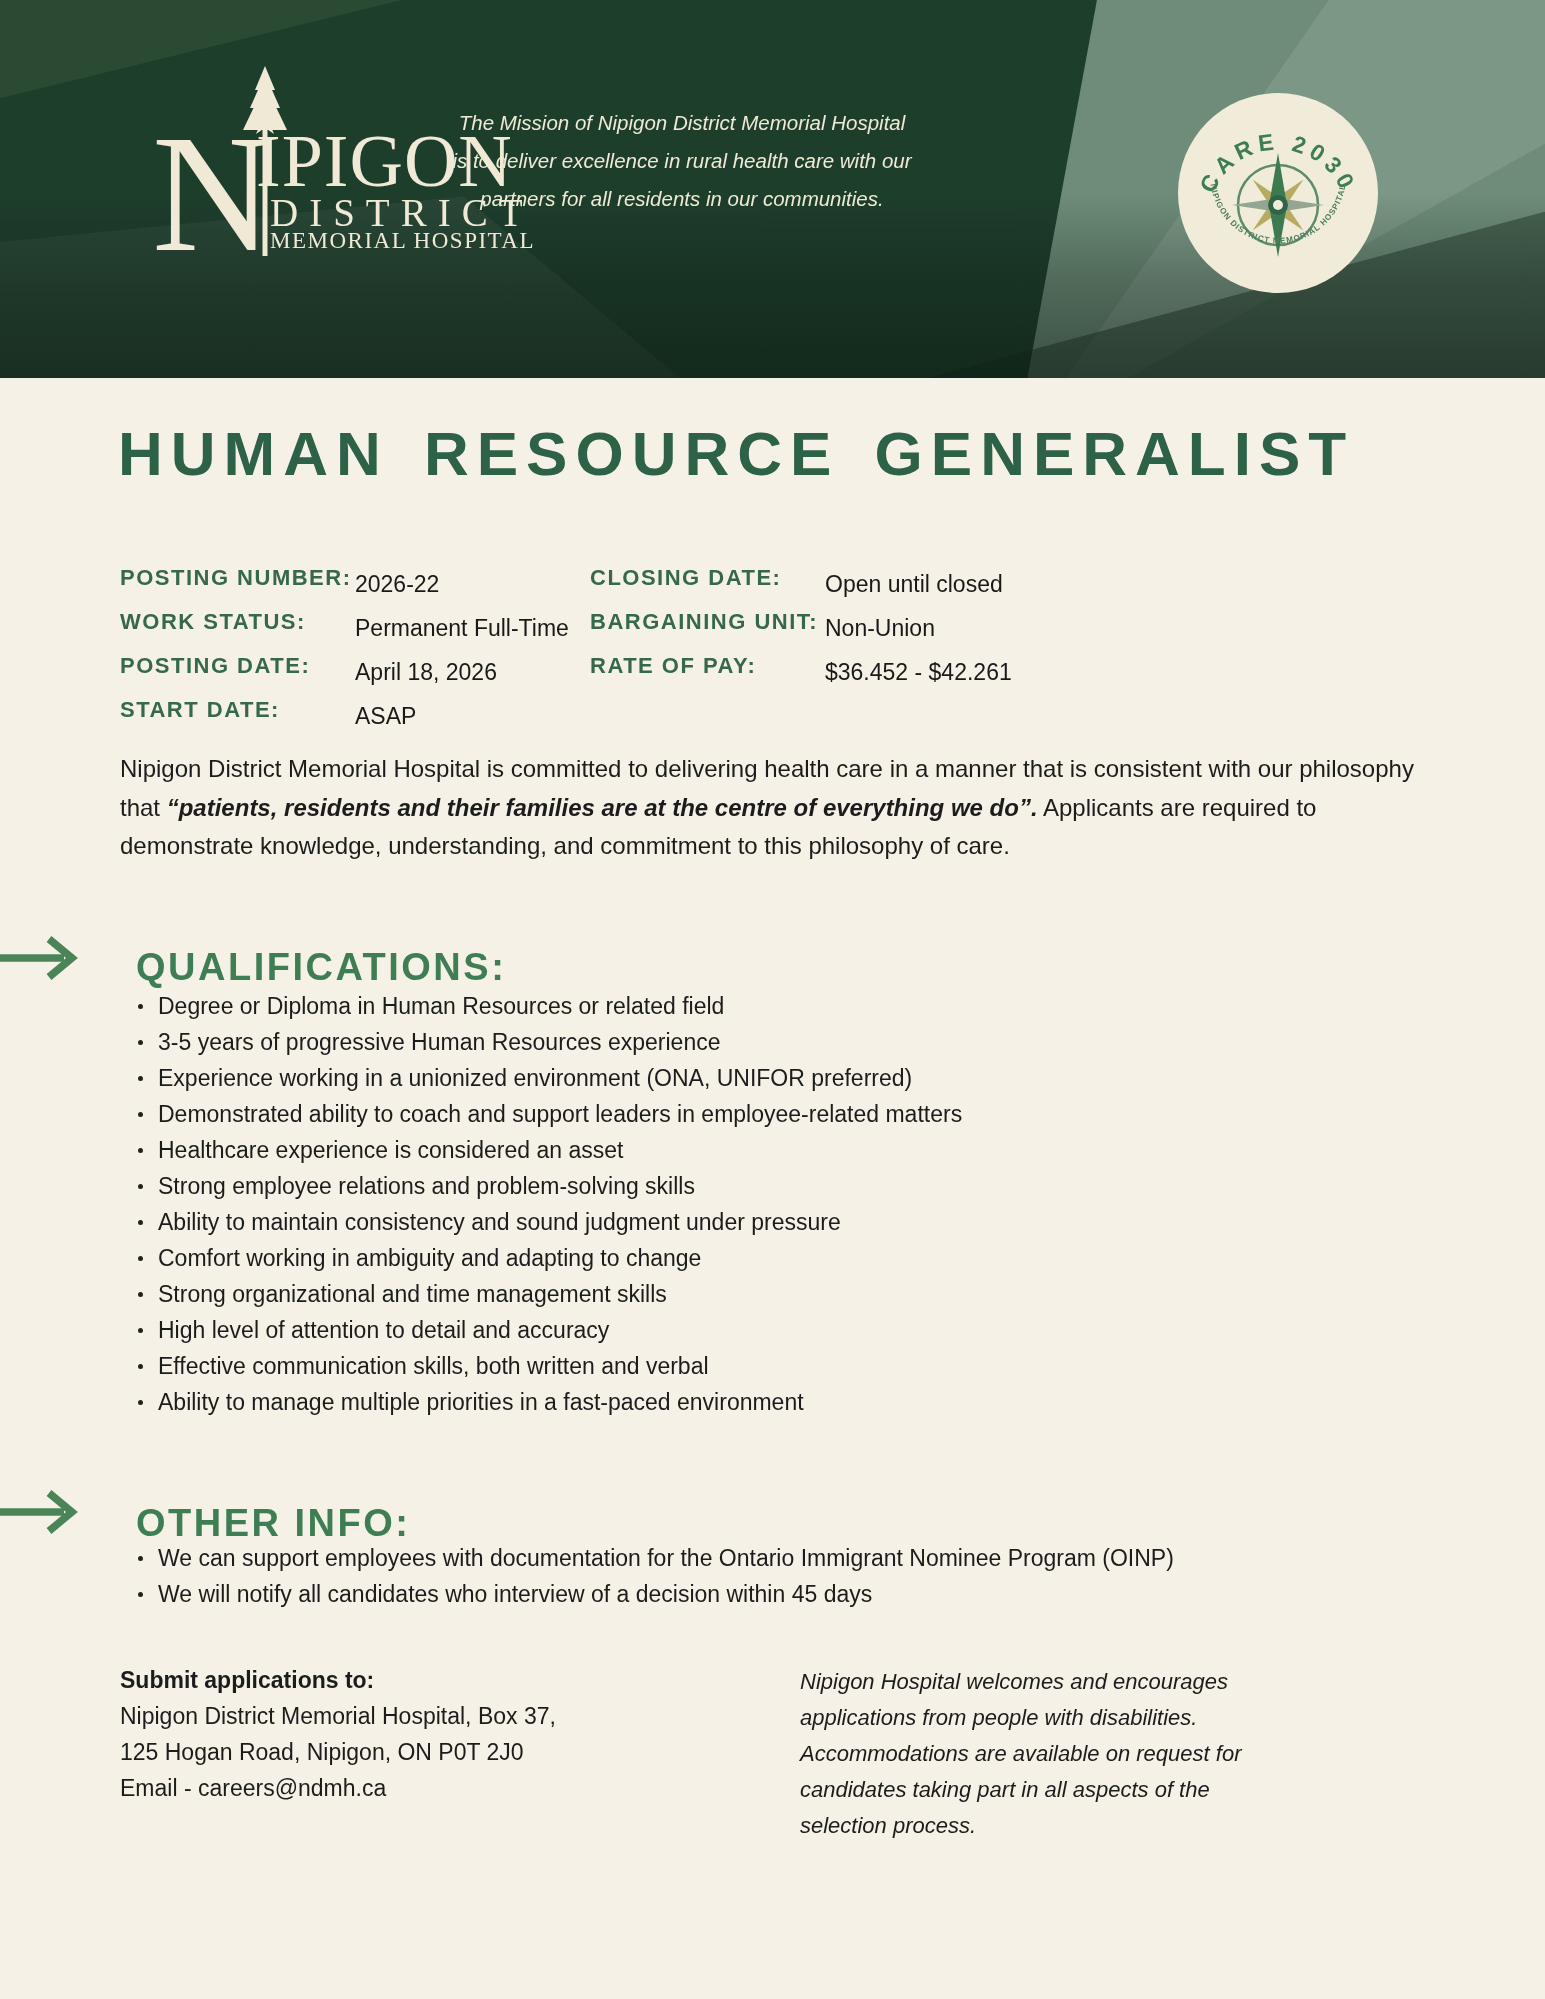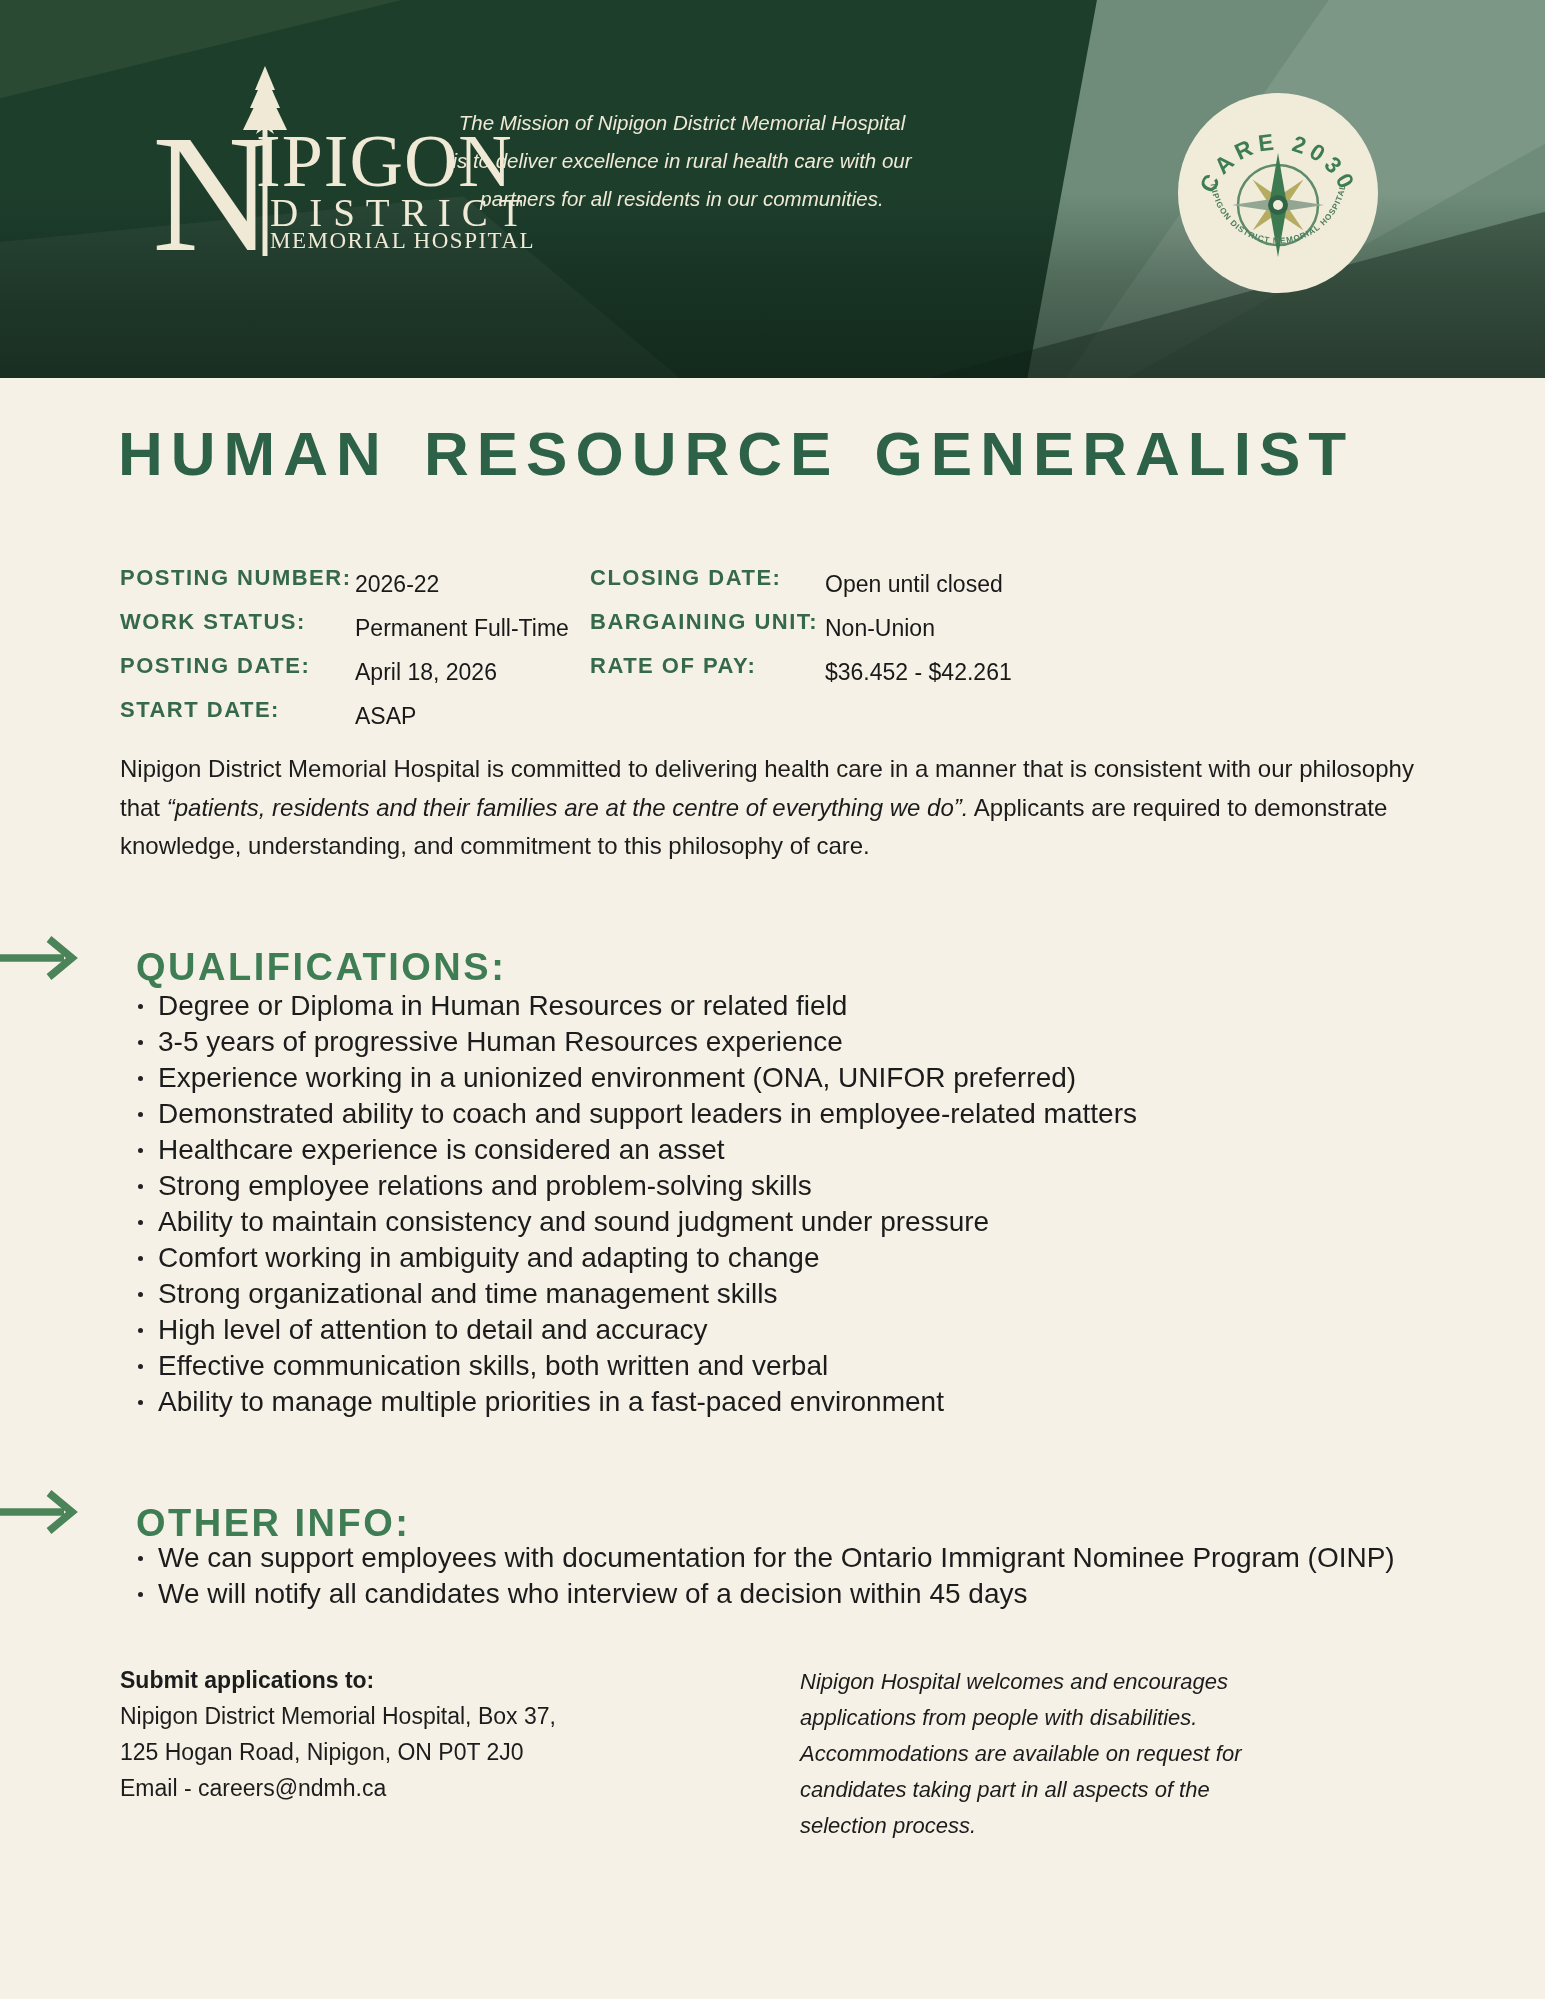--- a/index.html
+++ b/index.html
@@ -38,32 +38,32 @@
   }
   
   .details{position:absolute;display:grid;grid-auto-rows:44px;align-items:center;}
   .details-left{left:120px;top:556px;grid-template-columns:235px auto;}
   .details-right{left:590px;top:556px;grid-template-columns:235px auto;}
   .drow{display:contents;}
   .dlabel{font-weight:700;font-size:22px;letter-spacing:1.5px;color:#35684D;}
   .dvalue{font-size:23px;color:#191919;margin-top:12px;}
   
   .intro{position:absolute;left:120px;top:750px;width:1315px;margin:0;font-size:24px;line-height:38.5px;}
-  .intro em{font-style:italic;}
+  .intro em{font-style:italic;font-weight:bold;}
   
   .arrow{position:absolute;left:0;}
   .arrow-qual{top:936px;}
   .arrow-other{top:1490px;}
   .sect-heading{position:absolute;left:120px;margin:16px;font-size:38px;font-weight:700;letter-spacing:2.5px;color:#3F7D54;}
   .h-qual{top:930px;}
   .h-other{top:1486px;}
   .bullets{position:absolute;left:158px;margin:0;padding:0;list-style:none;}
   .list-qual{top:988px;}
   .list-other{top:1540px;}
-  .bullets li{position:relative;font-size:28px;line-height:36px;}
+  .bullets li{position:relative;font-size:23px;line-height:36px;}
   .bullets li::before{
     content:"";position:absolute;left:-20px;top:16px;width:5px;height:5px;border-radius:50%;background:#222;
   }
   
   .submit{position:absolute;left:120px;top:1662px;width:560px;font-size:23px;line-height:36px;}
   .submit-heading{font-weight:700;}
   .access-note{
     position:absolute;left:800px;top:1664px;width:480px;margin:0;
     font-size:22px;line-height:36px;font-style:italic;
   }

